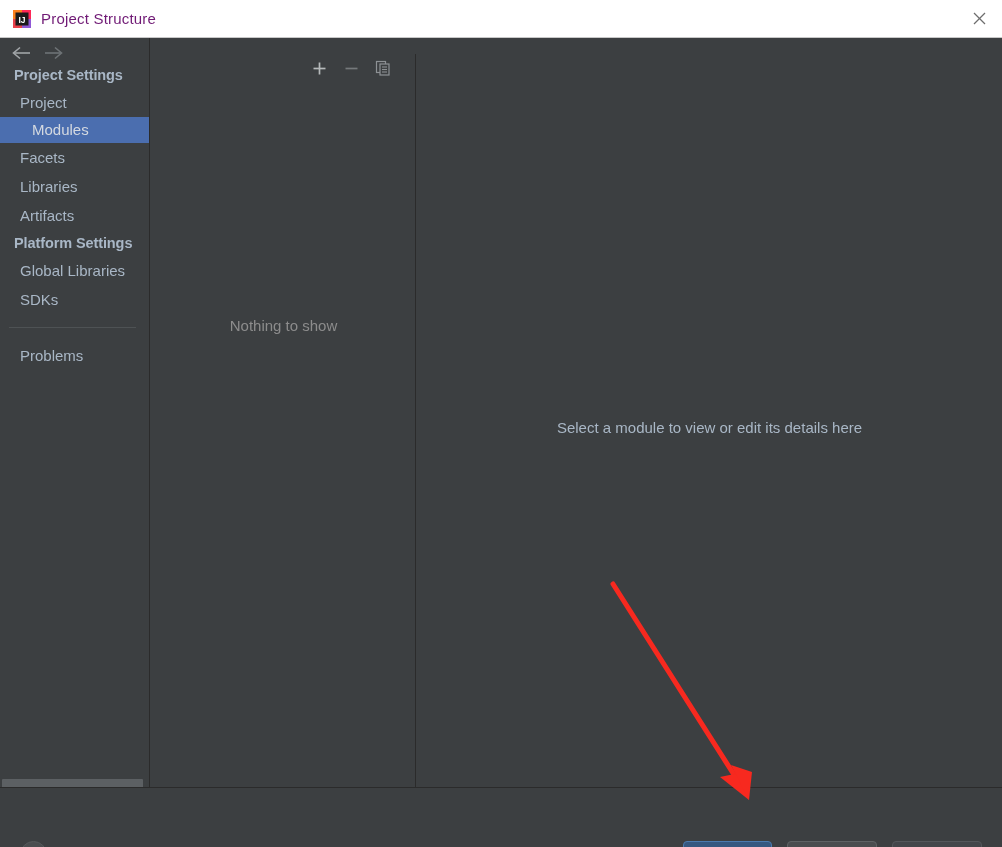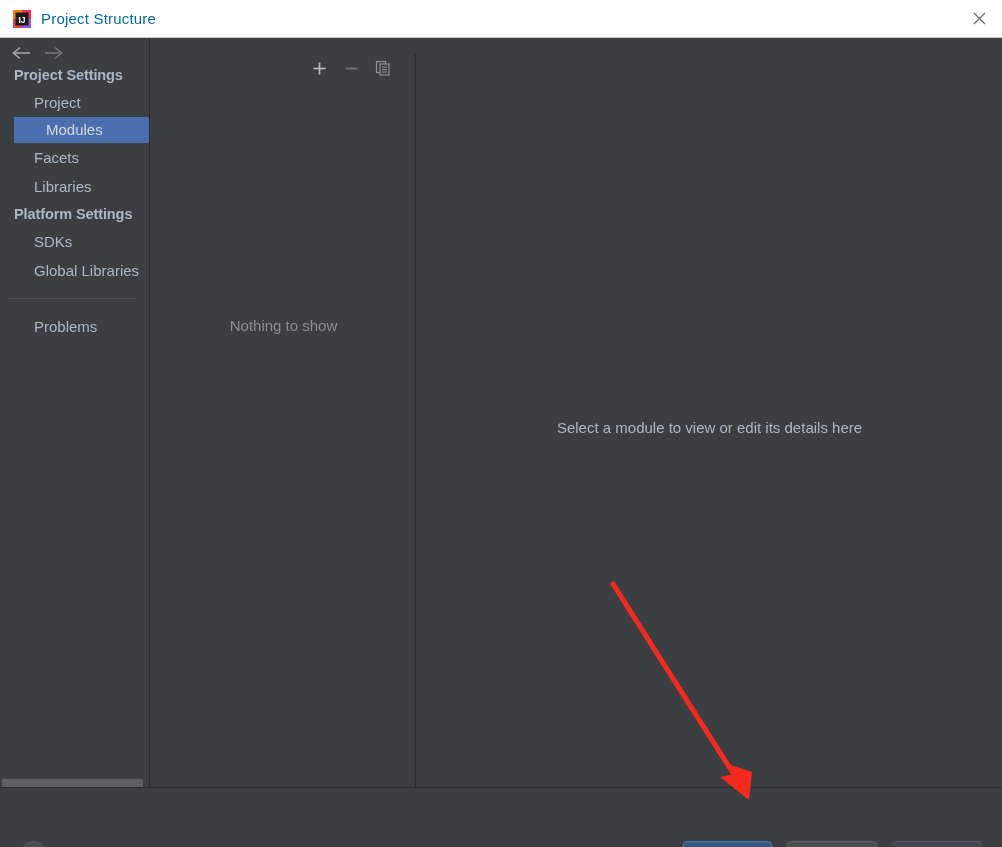--- a/index.html
+++ b/index.html
@@ -29,21 +29,21 @@
   }
   .title-icon {
     position: absolute;
     left: 13px; top: 10px;
     width: 18px; height: 18px;
   }
   .title-text {
     position: absolute;
     left: 41px; top: 10px;
     font-size: 15px;
-    color: #0369a1;
+    color: #701a75;
     letter-spacing: 0.2px;
   }
   .close-btn {
     position: absolute;
     right: 0; top: 0;
     width: 46px; height: 37px;
     display: flex;
     align-items: center;
     justify-content: center;
     cursor: default;
@@ -98,30 +98,30 @@
     padding-left: 14px;
     font-size: 14.5px;
     font-weight: bold;
     color: #a9b7c6;
     letter-spacing: -0.1px;
     white-space: nowrap;
   }
   .nav-item {
     height: 29px;
     line-height: 29px;
-    padding-left: 34px;
+    padding-left: 20px;
     font-size: 15px;
     color: #a9b7c6;
     white-space: nowrap;
     cursor: default;
   }
   .nav-item.selected {
     background: #4b6eaf;
     color: #d4d9e0;
-    margin: 0 1px 0 14px;
+    margin: 0 1px 0 0;
     padding-left: 32px;
     height: 26px;
     line-height: 26px;
   }
   .nav-sep {
     margin: 13px 14px 13px 9px;
     height: 1px;
     background: #4e5254;
   }
   .sidebar-scrollbar {
@@ -332,24 +332,25 @@
         </div>
       </div>
 
       <div class="nav-list">
 
         <div class="nav-group">Project Settings</div>
         <div class="nav-item">Project</div>
         <div class="nav-item selected">Modules</div>
         <div class="nav-item">Facets</div>
         <div class="nav-item">Libraries</div>
+        <div class="nav-item">Artifacts</div>
 
         <div class="nav-group">Platform Settings</div>
+        <div class="nav-item">Global Libraries</div>
         <div class="nav-item">SDKs</div>
-        <div class="nav-item">Global Libraries</div>
 
         <div class="nav-sep"></div>
 
         <div class="nav-item">Problems</div>
       </div>
 
       <div class="sidebar-scrollbar">
         <div class="sidebar-scroll-thumb"></div>
       </div>
     </div>

